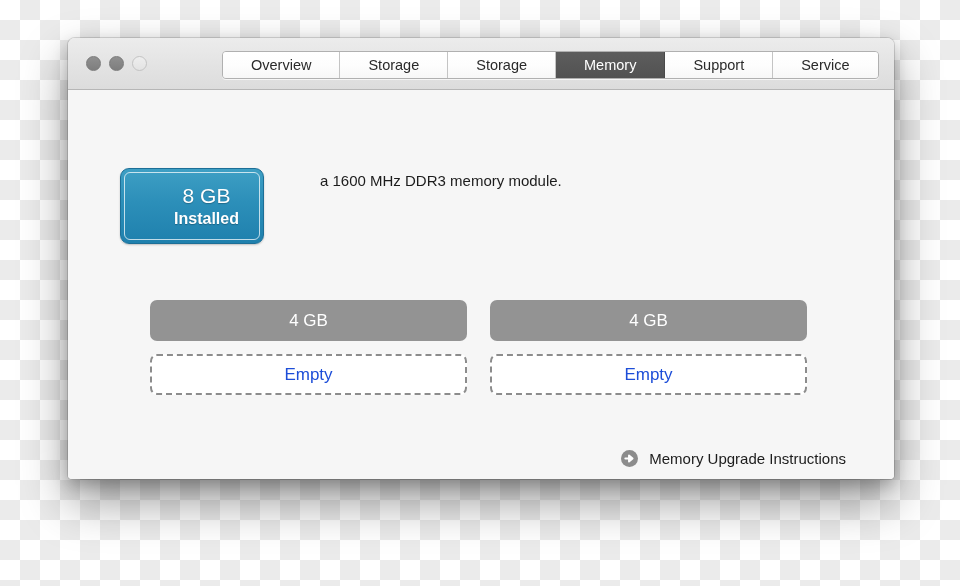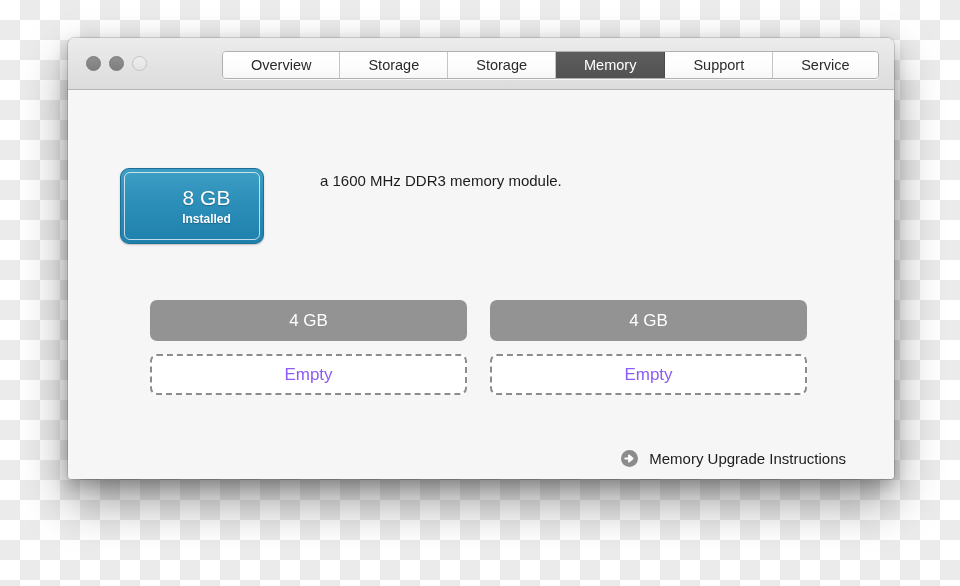--- a/index.html
+++ b/index.html
@@ -142,21 +142,21 @@
   .badge-size {
     position: relative;
     font-size: 21px;
     color: #ffffff;
     line-height: 1;
     margin-bottom: 5px;
     text-shadow: 0 1px 1px rgba(0,0,0,0.25);
   }
   .badge-state {
     position: relative;
-    font-size: 12px;
+    font-size: 16px;
     font-weight: bold;
     color: #ffffff;
     line-height: 1;
     text-shadow: 0 1px 1px rgba(0,0,0,0.25);
   }
 
   
   .desc {
     position: absolute;
     left: 252px;
@@ -190,21 +190,21 @@
     justify-content: center;
     font-size: 17px;
     box-sizing: border-box;
   }
   .slot.used {
     background: #939393;
     color: #ffffff;
   }
   .slot.empty {
     background: #ffffff;
-    color: #8b5cf6;
+    color: #1d4ed8;
     border: 2px dashed #8c8c8c;
   }
 
   
   .footer-link {
     position: absolute;
     right: 48px;
     top: 360px;
     display: flex;
     align-items: center;

